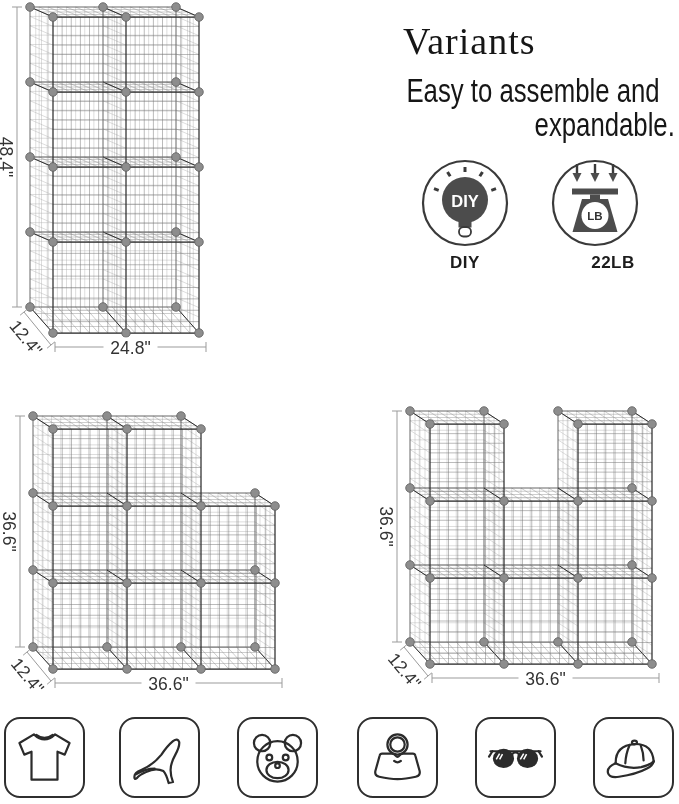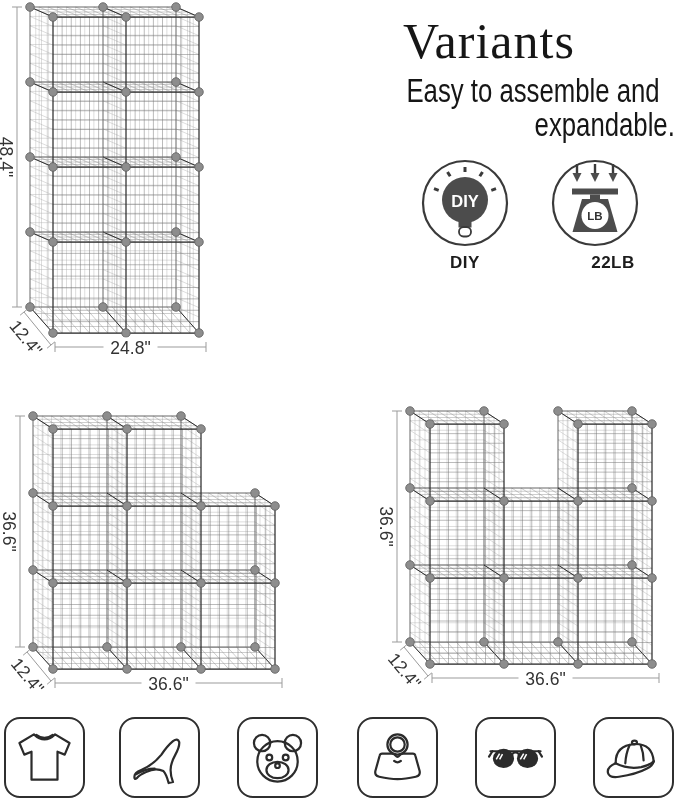--- a/index.html
+++ b/index.html
@@ -1,19 +1,19 @@
 <!DOCTYPE html>
 <html style="--heading: #161616; --tile-border: #2f2f2f; --glyph: #2b2b2b; --icon-dark: #4c4c4c; --icon-stroke: #3a3a3a;"><head>
 <meta charset="utf-8">
 <style>
   html,body{margin:0;padding:0;background:#fff;}
   .canvas{position:relative;width:679px;height:804px;background:#fff;overflow:hidden;
           font-family:"Liberation Sans","DejaVu Sans",sans-serif;}
   #units-svg{position:absolute;left:0;top:0;}
-  .page-title{position:absolute;left:403px;top:22px;line-height:38px;font-size:50px;
+  .page-title{position:absolute;left:403px;top:22px;line-height:38px;font-size:38px;
 
               font-family:"Liberation Serif","DejaVu Serif",serif;color:var(--heading);letter-spacing:1px;}
   .sub{position:absolute;font-size:33px;line-height:33px;color:var(--heading);
        transform:scaleX(0.78);transform-origin:100% 50%;white-space:nowrap;}
   .sub.l1{top:74px;right:19px;}
   .sub.l2{top:108px;right:4px;}
   .badge{position:absolute;width:88px;height:88px;}
   .badge.diy{left:421px;top:159px;}
   .badge.weight{left:551px;top:159px;}
   .feature-label{position:absolute;width:88px;top:253px;text-align:center;

